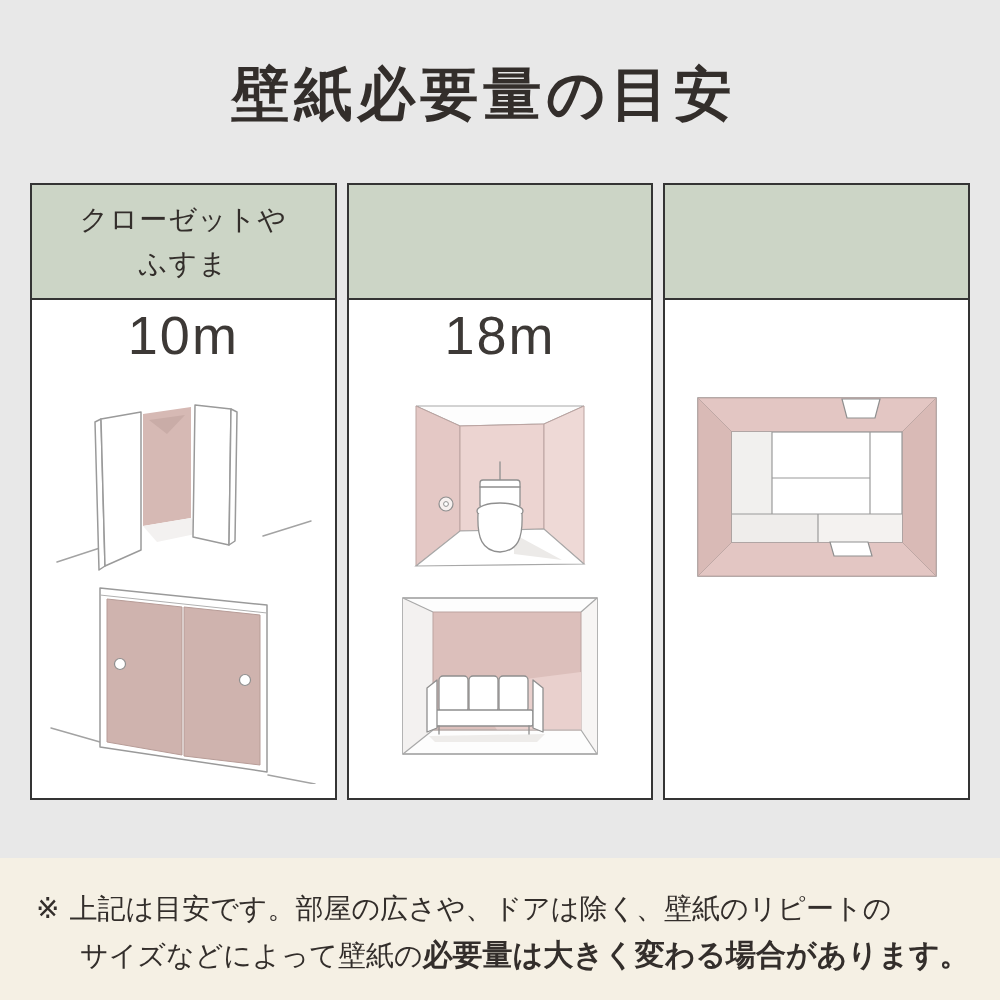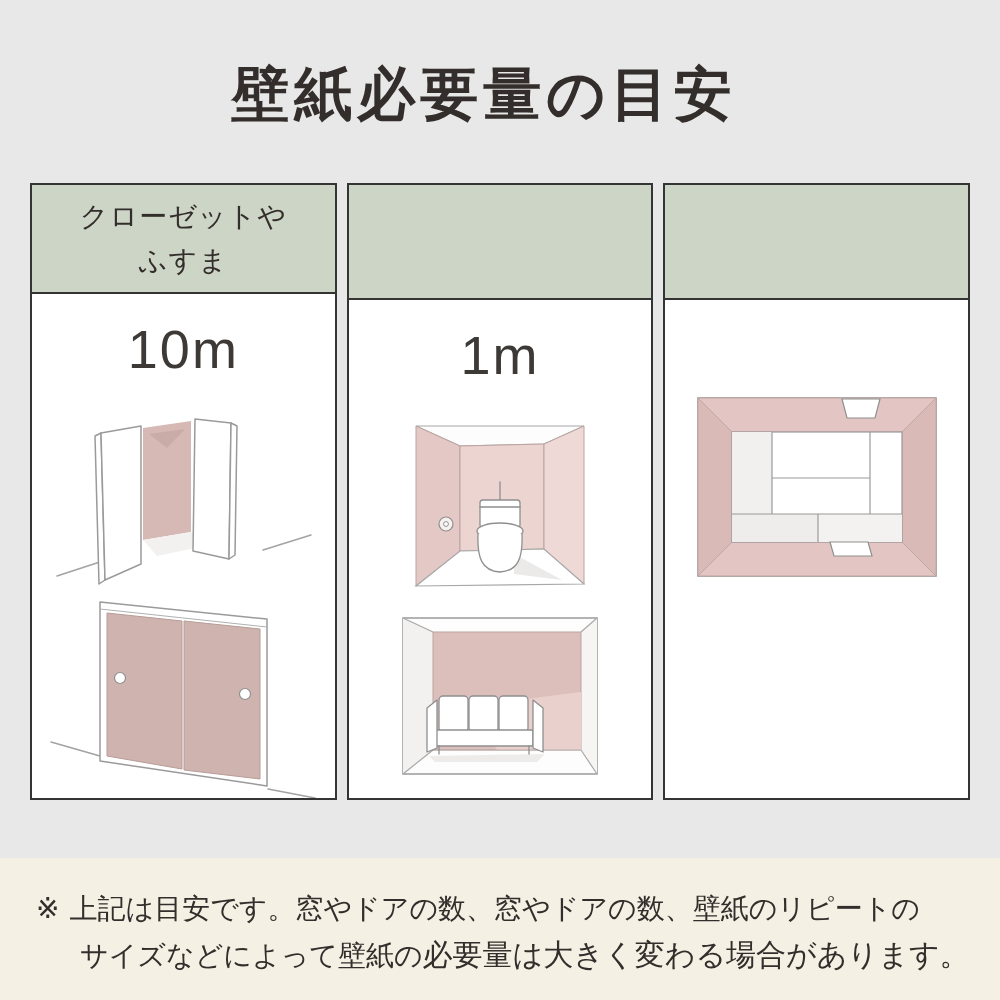--- a/index.html
+++ b/index.html
@@ -25,38 +25,38 @@
   }
   .col-header{
     width:100%;height:115px;box-sizing:border-box;
     background:#ccd5c6;border-bottom:2px solid #343434;
     display:flex;flex-direction:column;justify-content:center;align-items:center;
     font-size:28px;line-height:1.55;font-weight:500;letter-spacing:1px;
     text-align:center;
   }
   .col-header .sub{font-size:24px;}
   .amount{
-    margin-top:24px;font-size:54px;font-weight:400;
+    margin-top:4px;font-size:54px;font-weight:400;
     letter-spacing:2px;color:#3d3936;text-align:center;
   }
   .illu{display:block;}
   .illu svg{display:block;}
   .mt-closet{margin-top:26px;}
   .mt-toilet{margin-top:28px;}
   .mt-tatami{margin-top:92px;}
   .footnote{
     position:absolute;top:858px;left:0;width:1000px;height:142px;
     background:#f5f0e4;box-sizing:border-box;
     padding:28px 30px 0 36px;
     font-size:28px;line-height:1.62;color:#332e2b;
   }
   .note-line1{display:flex;align-items:flex-start;}
   .note-marker{margin-right:10px;}
   .note-line2{padding-left:44px;}
-  .note-line2 strong{font-weight:normal;font-size:30px;}
+  .note-line2 strong{font-weight:bold;font-size:30px;}
   
   .sketch{stroke-linejoin:round;stroke-linecap:round;}
 </style>
 </head>
 <body>
 
 <h1 class="page-title">壁紙必要量の目安</h1>
 
 <div class="columns">
 
@@ -105,21 +105,21 @@
 
         <circle cx="77" cy="86" r="5.5" fill="#ffffff" stroke="#8f8f8f" stroke-width="1.2"></circle>
         <circle cx="202" cy="102" r="5.5" fill="#ffffff" stroke="#8f8f8f" stroke-width="1.2"></circle>
       </svg>
     </div>
   </section>
 
   <section class="column">
     <header class="col-header">
     </header>
-    <div class="amount">1m</div>
+    <div class="amount">18m</div>
 
     <div class="illu mt-toilet">
       <svg width="212" height="182" viewBox="0 0 212 182">
 
         <polygon points="22,12 190,12 150,30 66,32" fill="#fdfdfd" stroke="#a8a8a8" stroke-width="1.2"></polygon>
 
         <polygon points="22,12 66,32 66,137 22,172" fill="#e4c8c5" stroke="#bba3a0" stroke-width="1"></polygon>
 
         <polygon points="66,32 150,30 150,135 66,137" fill="#ecd4d1" stroke="#bba3a0" stroke-width="1"></polygon>
 
@@ -206,18 +206,18 @@
         <polygon points="138,150 176,150 180,164 142,164" fill="#ffffff" stroke="#8f8f8f" stroke-width="1.2"></polygon>
       </svg>
     </div>
   </section>
 
 </div>
 
 <footer class="footnote">
   <div class="note-line1">
     <span class="note-marker">※</span>
-    <span>上記は目安です。窓やドアの数、窓やドアの数、壁紙のリピートの</span>
+    <span>上記は目安です。部屋の広さや、ドアは除く、壁紙のリピートの</span>
   </div>
   <div class="note-line2">
     <span>サイズなどによって壁紙の</span><strong>必要量は大きく変わる場合があります。</strong>
   </div>
 </footer>
 
 </body></html>

